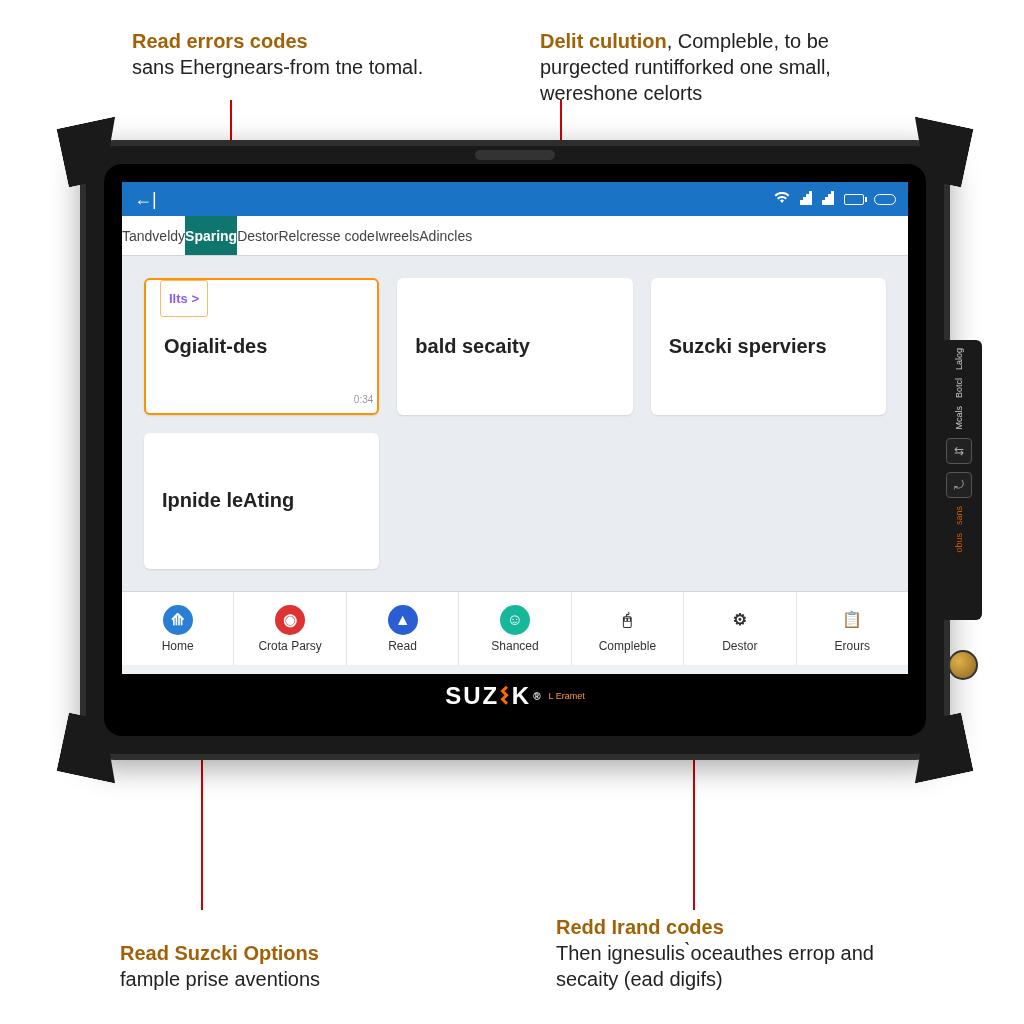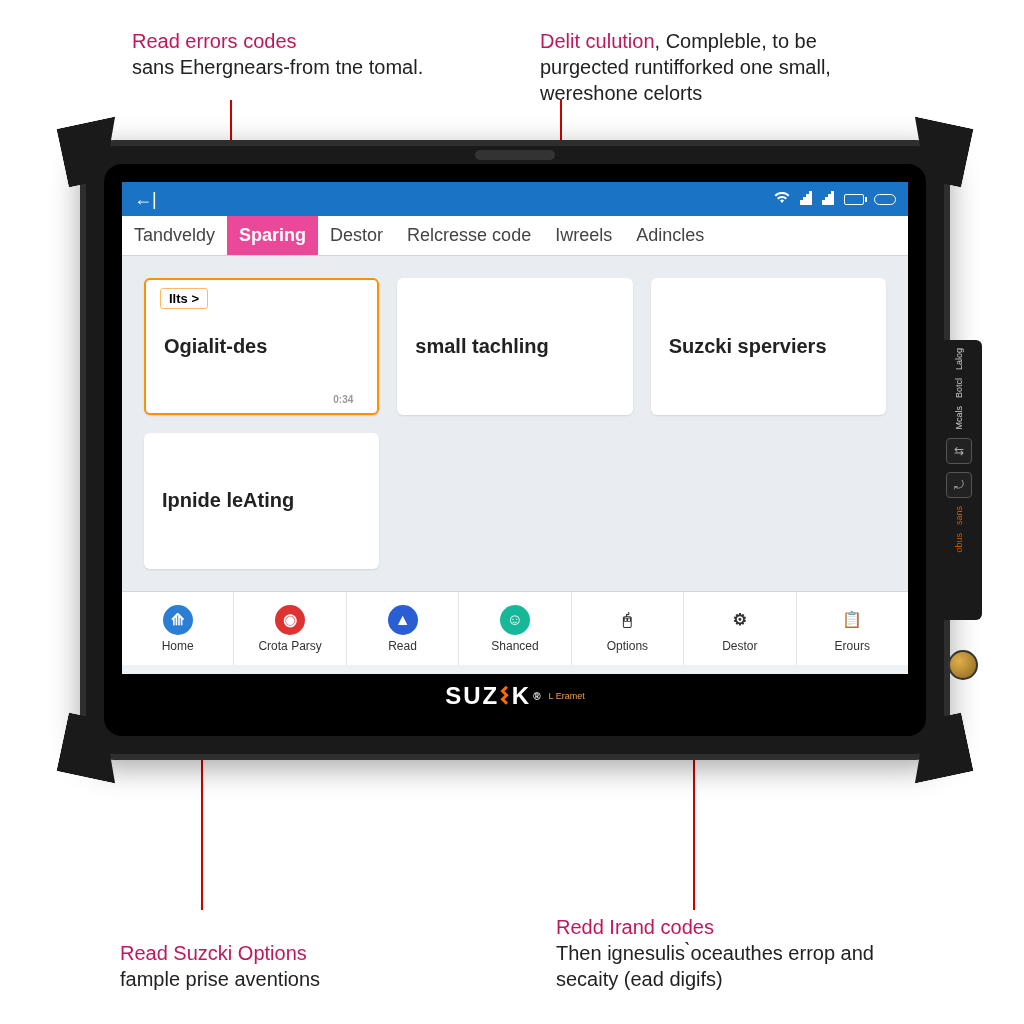--- a/index.html
+++ b/index.html
@@ -12,21 +12,21 @@
 }
 
 
 .callout {
   position: absolute;
   font-size: 20px;
   line-height: 1.3;
   color: #222;
   max-width: 360px;
 }
-.callout .headline { font-weight: 400; color: #be185d; }
+.callout .headline { font-weight: 700; color: #a16207; }
 .callout .body { font-weight: 400; color: #222; }
 
 .callout-tl { top: 28px; left: 132px; }
 .callout-tr { top: 28px; left: 540px; }
 .callout-bl { bottom: 32px; left: 120px; }
 .callout-br { bottom: 32px; left: 556px; }
 
 .redline { position: absolute; background:#cc0000; width:2px; }
 .reddot  { position: absolute; width:14px; height:14px; border-radius:50%; background:#cc0000; }
 
@@ -88,44 +88,44 @@
 .bars i:nth-child(3){height:11px}.bars i:nth-child(4){height:14px}
 .batt{width:20px;height:11px;border:1.5px solid #fff;border-radius:2px;position:relative}
 .batt::after{content:"";position:absolute;right:-4px;top:2px;width:2px;height:5px;background:#fff}
 .pill{width:22px;height:11px;border:1.5px solid #fff;border-radius:6px}
 
 .tabbar{
   height:40px; background:#fff;
   display:flex; border-bottom:1px solid #d0d6dc;
 }
 .tabbar .tab{
-  padding:0 12px; display:flex; align-items:center;
-  font-size:18px; color:#444; cursor:pointer;
-}
-.tabbar .tab.active{ background:#ec4899; color:#fff; font-weight:600;}
+  padding:0 0; display:flex; align-items:center;
+  font-size:14px; color:#444; cursor:pointer;
+}
+.tabbar .tab.active{ background:#0f766e; color:#fff; font-weight:600;}
 
 .grid{
   flex:1; background:#e9edf1;
   display:grid; grid-template-columns:repeat(3,1fr); grid-template-rows:repeat(2,1fr);
   gap:18px; padding:22px;
 }
 .tile{
   background:#fff; border-radius:6px;
   box-shadow:0 1px 2px rgba(0,0,0,.1);
   display:flex; flex-direction:column; justify-content:center;
   padding:14px 18px; font-size:20px; font-weight:600; color:#222;
   cursor:pointer; position:relative;
 }
 .tile.selected{ border:2px solid #ff9100; }
 .tile .badge{
-  position:absolute; top:8px; left:14px;
+  position:absolute; top:0; left:14px;
   background:#fff; border:1px solid #ffb866;
-  color:#000000; font-size:13px; padding:2px 8px; border-radius:3px; font-weight:600;
-}
-.tile .tiny{position:absolute;bottom:8px;right:24px;font-size:10px;font-weight:700;color:#999}
+  color:#8b5cf6; font-size:13px; padding:10px 8px; border-radius:3px; font-weight:600;
+}
+.tile .tiny{position:absolute;bottom:8px;right:4px;font-size:10px;font-weight:400;color:#999}
 
 .toolbar{
   height:74px; background:#fff; border-top:1px solid #d0d6dc;
   display:flex;
 }
 .tool{
   flex:1; display:flex; flex-direction:column; align-items:center; justify-content:center;
   gap:4px; font-size:12px; color:#333; border-right:1px solid #e0e4e8; cursor:pointer;
 }
 .tool:last-child{border-right:none}
@@ -220,21 +220,21 @@
         <div class="tab">Adincles</div>
       </div>
 
       <div class="grid">
         <div class="tile selected">
           <span class="badge">Ilts &gt;</span>
           <span>Ogialit-des</span>
           <span class="tiny">0:34</span>
         </div>
         <div class="tile">
-          <span>small tachling</span>
+          <span>bald secaity</span>
         </div>
         <div class="tile">
           <span>Suzcki sperviers</span>
         </div>
         <div class="tile">
           <span>Ipnide leAting</span>
         </div>
       </div>
 
       <div class="toolbar">
@@ -249,21 +249,21 @@
         <div class="tool">
           <span class="ico navy">▲</span>
           <span>Read</span>
         </div>
         <div class="tool">
           <span class="ico teal">☺</span>
           <span>Shanced</span>
         </div>
         <div class="tool">
           <span class="ico plain">🖰</span>
-          <span>Options</span>
+          <span>Compleble</span>
         </div>
         <div class="tool">
           <span class="ico plain">⚙</span>
           <span>Destor</span>
         </div>
         <div class="tool">
           <span class="ico plain">📋</span>
           <span>Erours</span>
         </div>
       </div>

